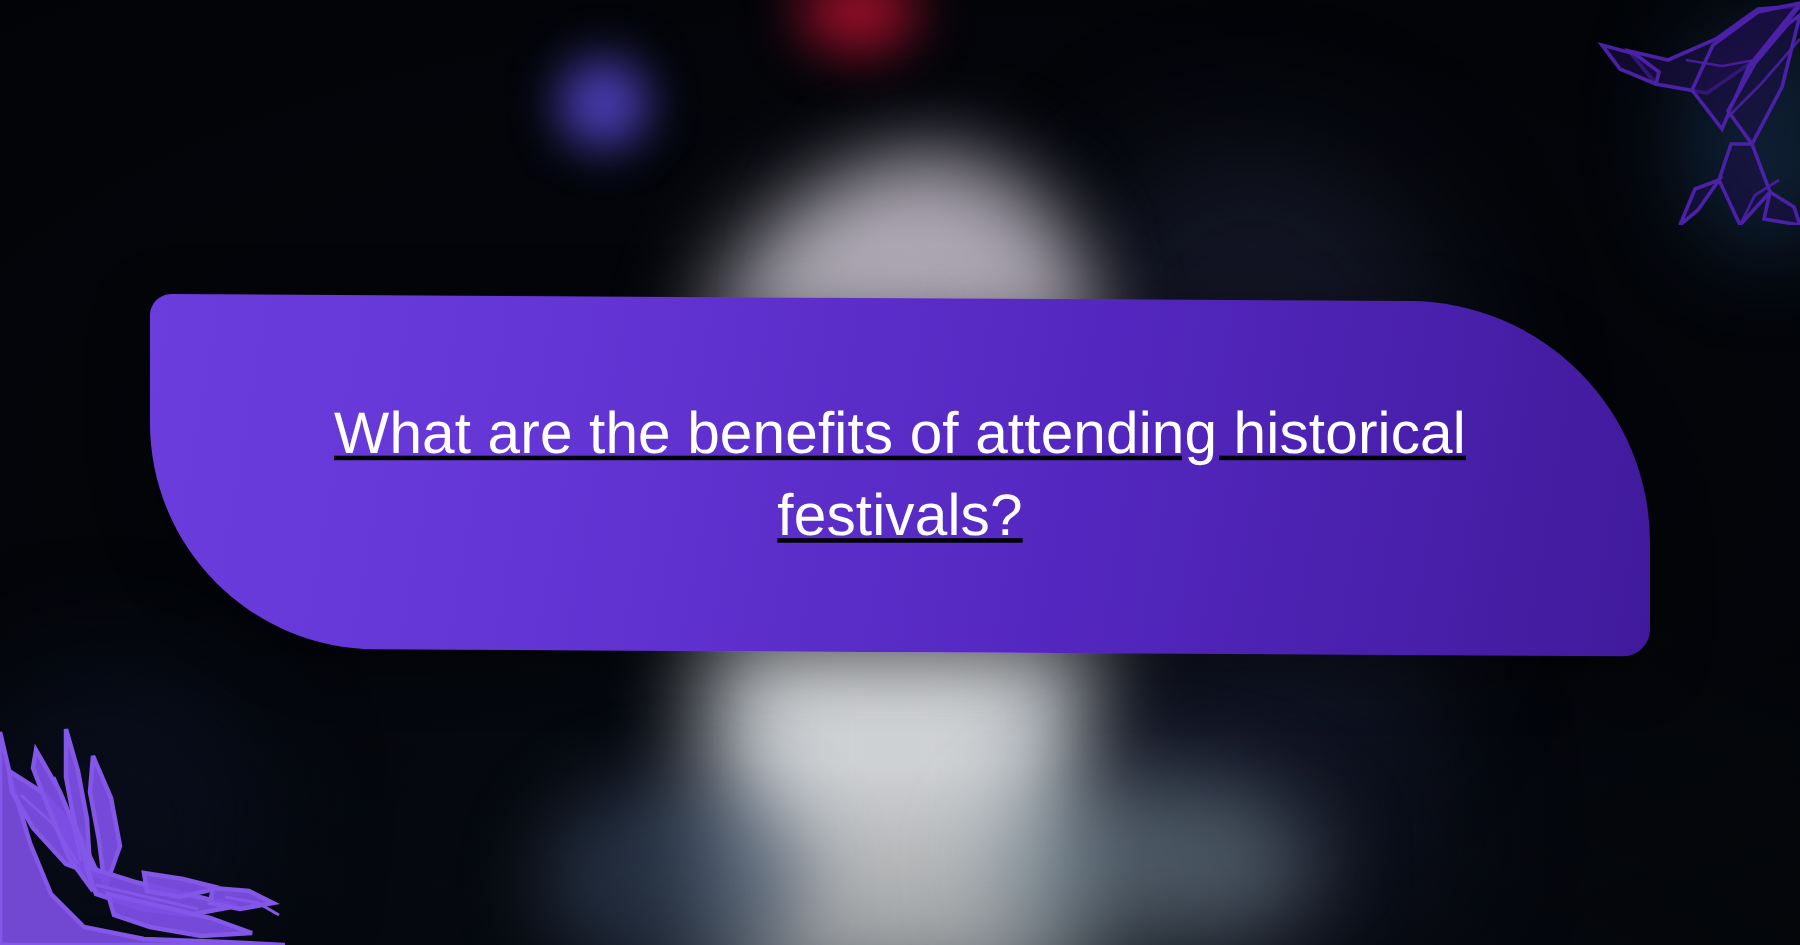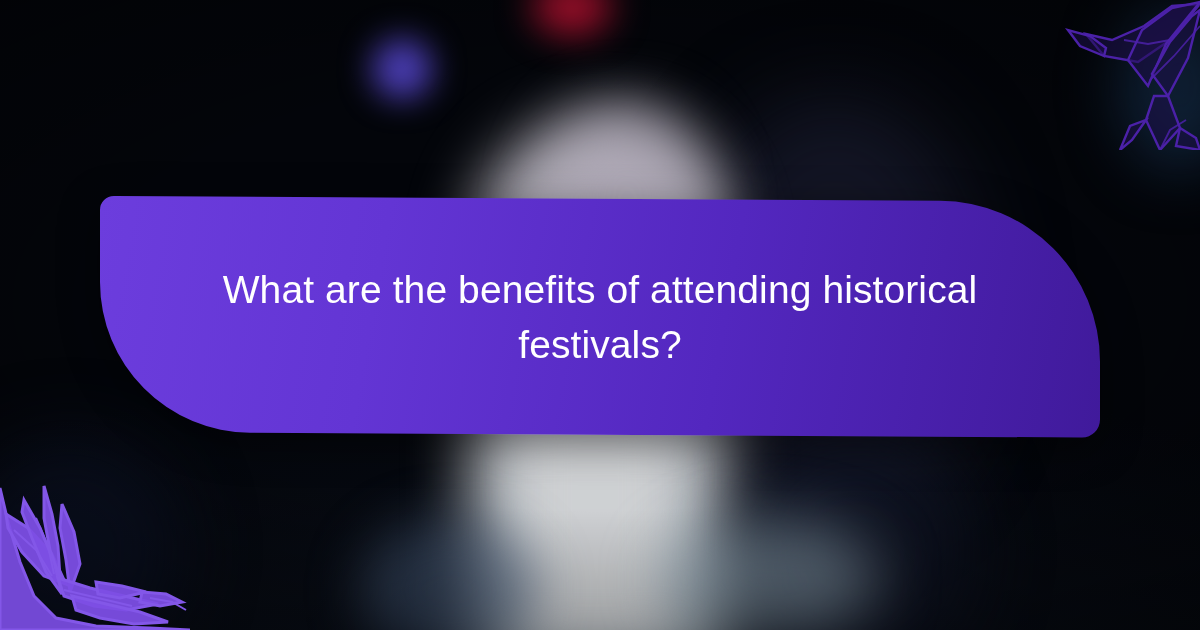--- a/index.html
+++ b/index.html
@@ -167,20 +167,21 @@
   }
   .banner-inner {
     position: absolute;
     inset: 0;
     transform: skewY(-0.32deg);
     display: flex;
     align-items: center;
     justify-content: center;
     padding: 0 120px;
     box-sizing: border-box;
+    text-decoration: underline;
   }
   .question {
     margin: 0;
     color: #ffffff;
     font-size: 39px;
     font-weight: 400;
     line-height: 1.42;
     text-align: center;
     letter-spacing: 0.1px;
     max-width: 760px;

